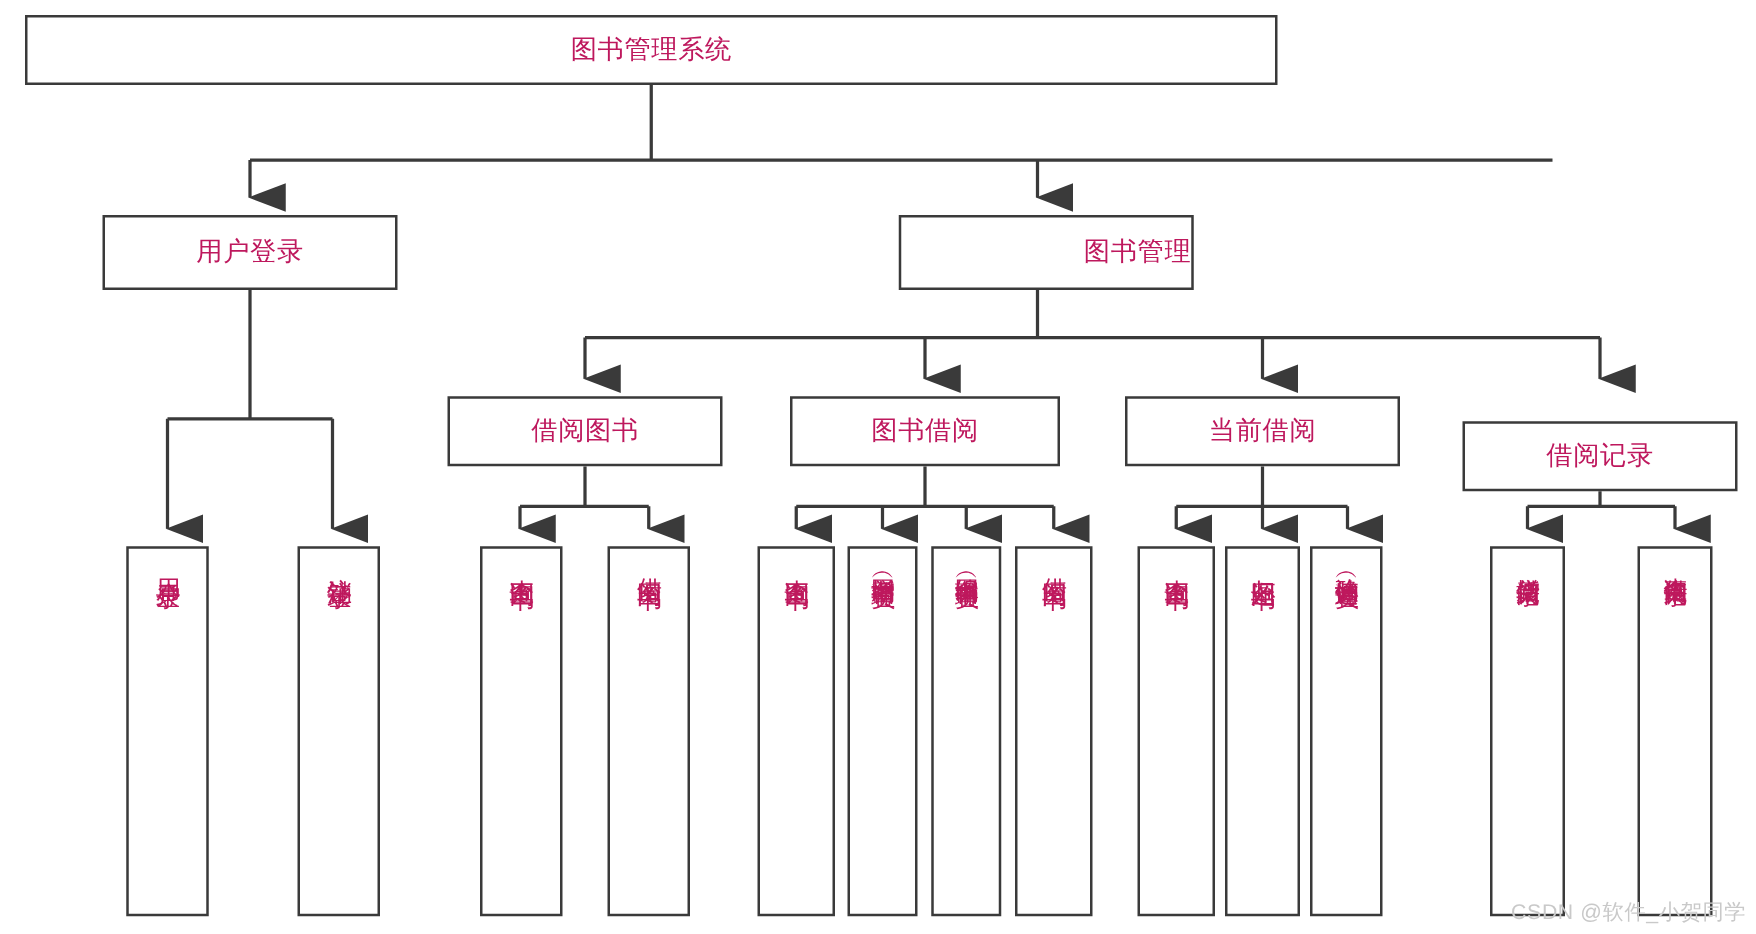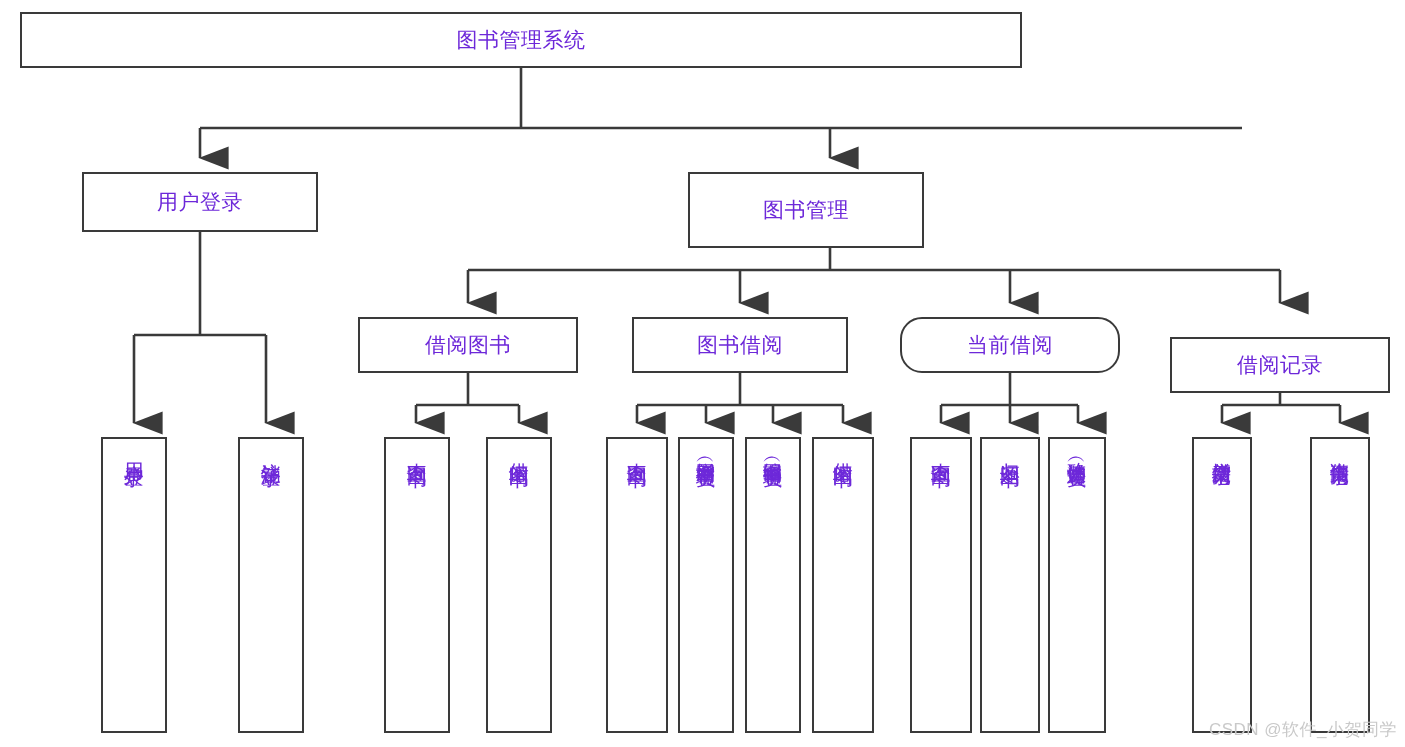--- a/index.html
+++ b/index.html
@@ -28,21 +28,21 @@
     position: absolute;
     box-sizing: border-box;
     background: #ffffff;
     border: 2.5px solid #3a3a3a;
     display: flex;
     align-items: center;
     justify-content: center;
     z-index: 2;
   }
   .node .lbl {
-    color: #6d28d9;
+    color: #be185d;
     font-size: 21px;
     line-height: 1.18;
     letter-spacing: 0.5px;
     text-align: center;
     white-space: nowrap;
   }
   
   .node.h .lbl {
     writing-mode: horizontal-tb;
   }
@@ -131,31 +131,31 @@
     </g>
   </svg>
 
   <div class="node h" style="left:20px; top:12px; width:1002px; height:56px;">
     <span class="lbl">图书管理系统</span>
   </div>
 
   <div class="node h" style="left:82px; top:172px; width:236px; height:60px;">
     <span class="lbl">用户登录</span>
   </div>
-  <div class="node h" style="left:688px; top:172px; width:236px; height:76px;">
+  <div class="node h" style="left:719px; top:172px; width:236px; height:60px;justify-content:flex-end;">
     <span class="lbl">图书管理</span>
   </div>
 
   <div class="node h" style="left:358px; top:317px; width:220px; height:56px;">
     <span class="lbl">借阅图书</span>
   </div>
   <div class="node h" style="left:632px; top:317px; width:216px; height:56px;">
     <span class="lbl">图书借阅</span>
   </div>
-  <div class="node h" style="left:900px; top:317px; width:220px; height:56px;border-radius:22px;">
+  <div class="node h" style="left:900px; top:317px; width:220px; height:56px;">
     <span class="lbl">当前借阅</span>
   </div>
   <div class="node h" style="left:1170px; top:317px; width:220px; height:56px;margin-top:20px;">
     <span class="lbl">借阅记录</span>
   </div>
 
   <div class="node v" style="left:101px; top:437px; width:66px; height:296px;">
     <span class="lbl">用户登录</span>
   </div>
   <div class="node v" style="left:238px; top:437px; width:66px; height:296px;">

